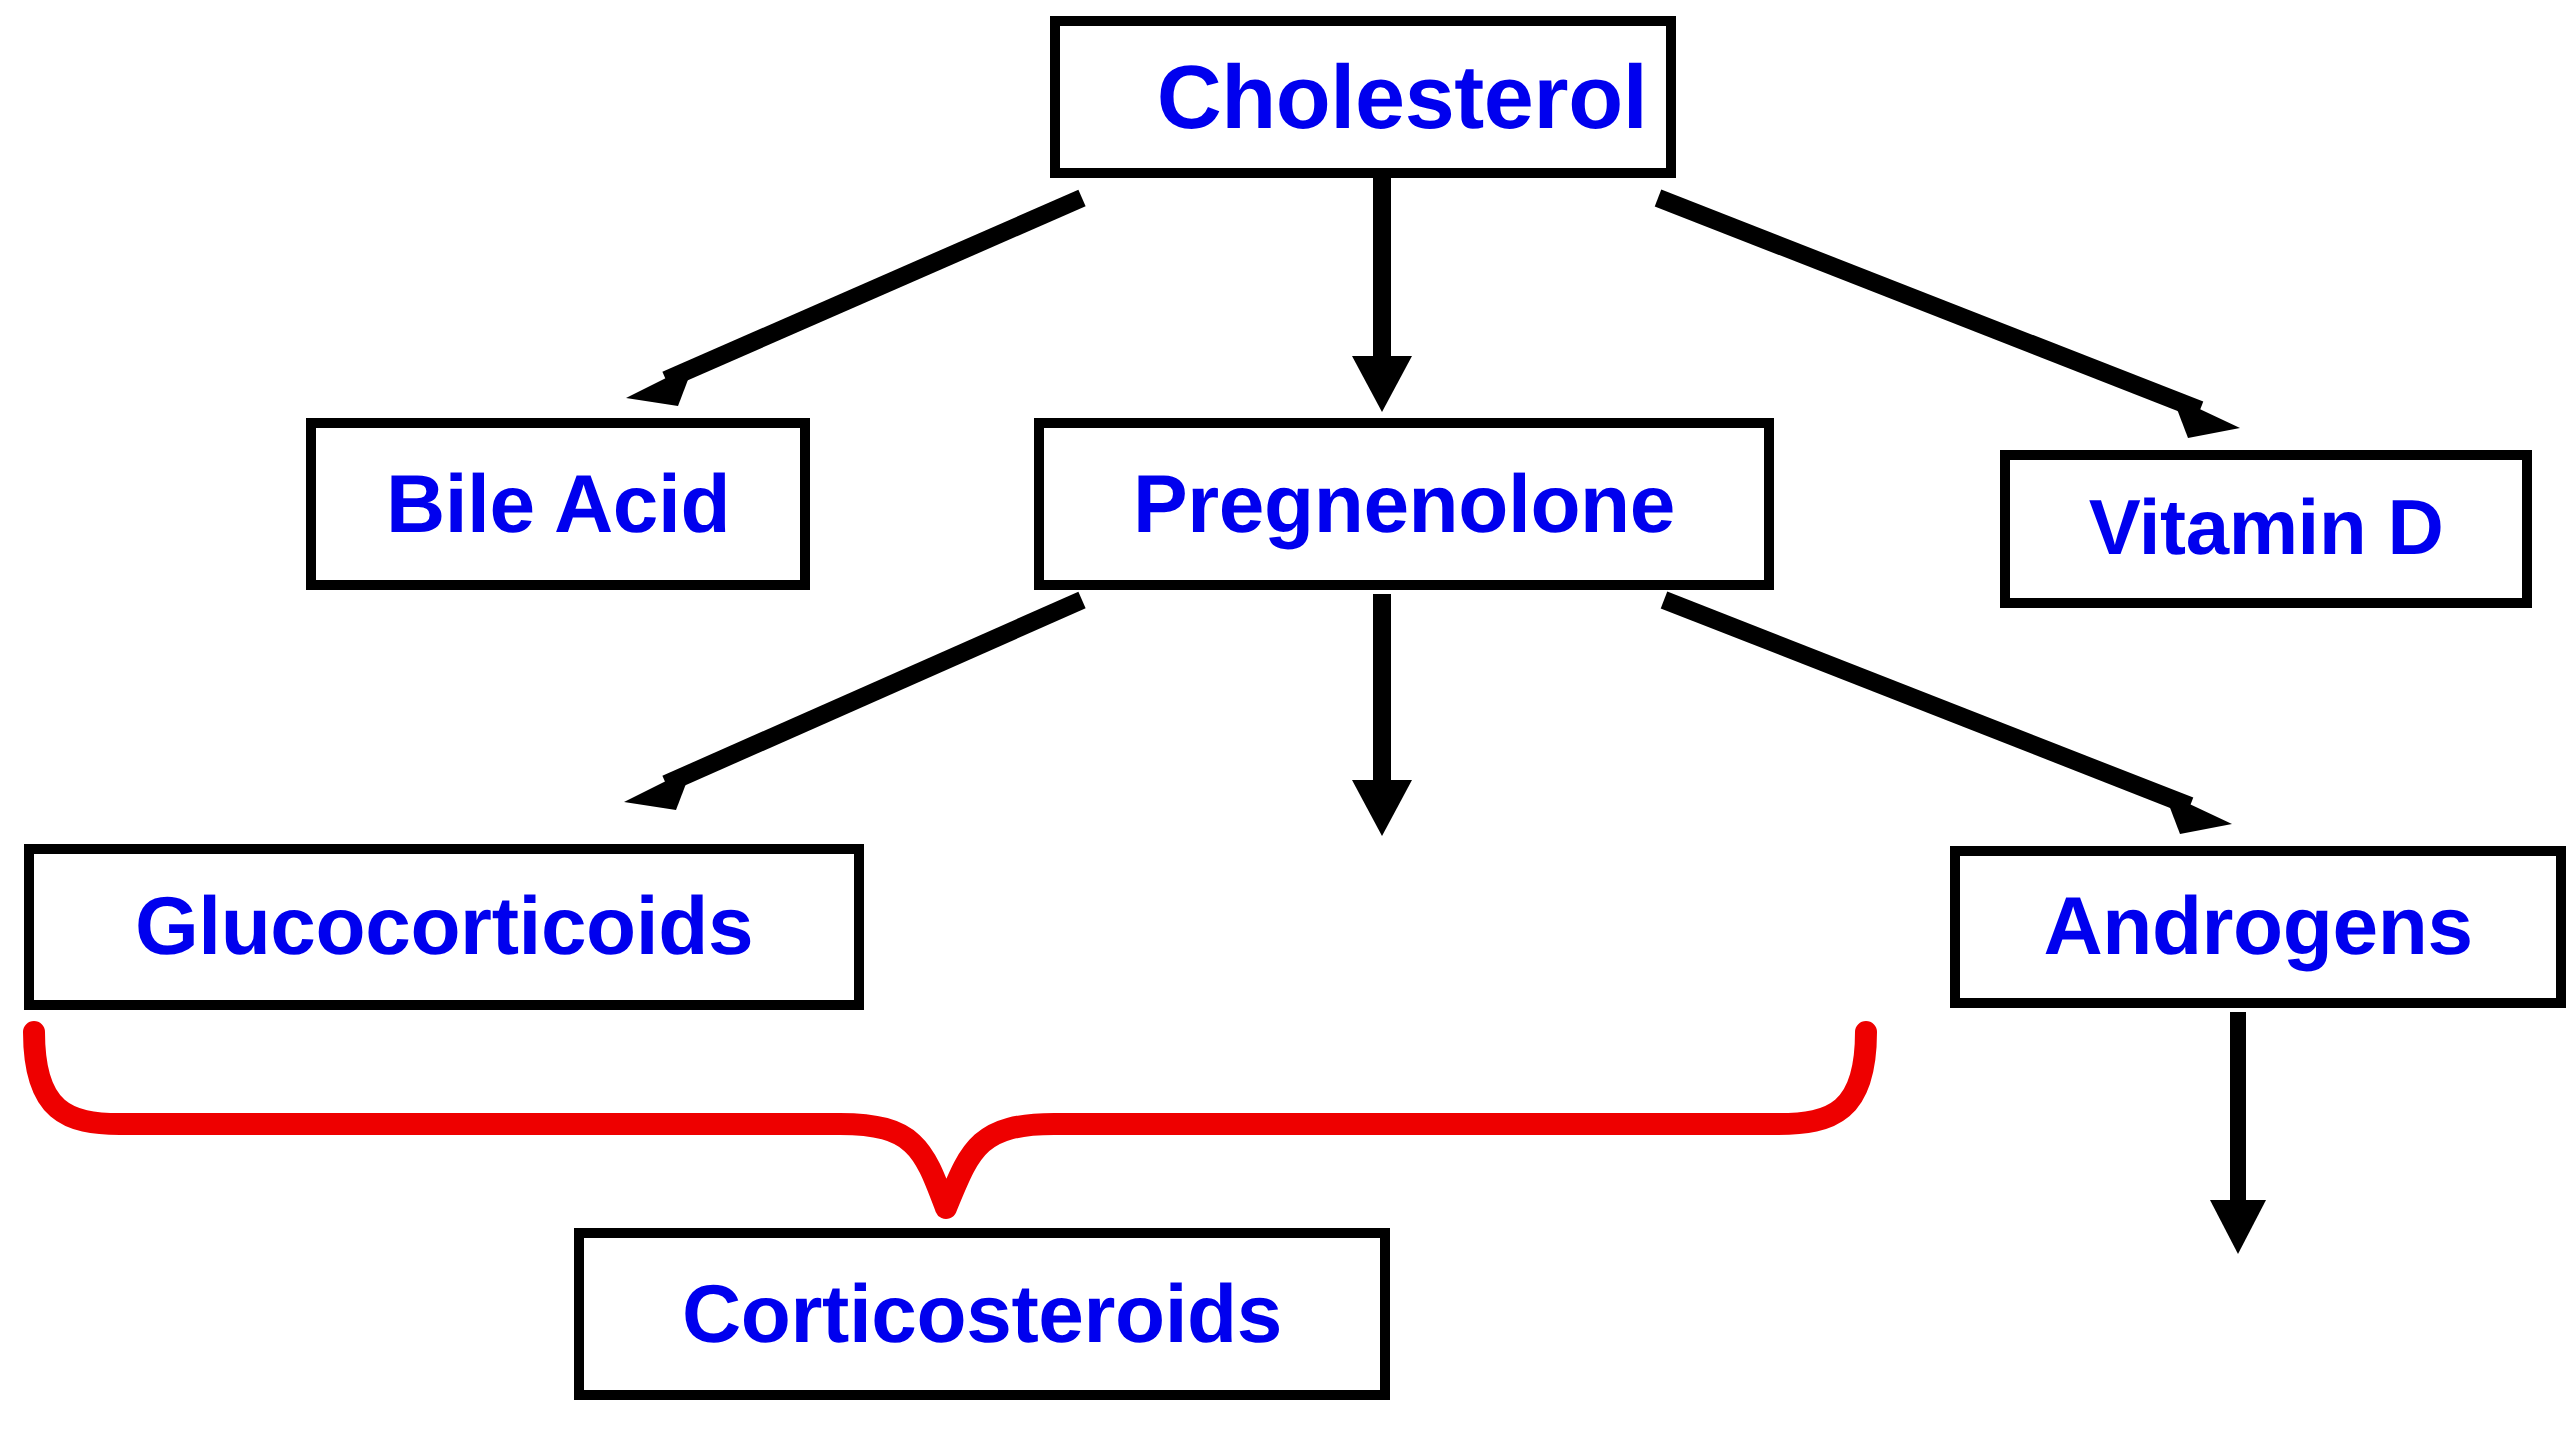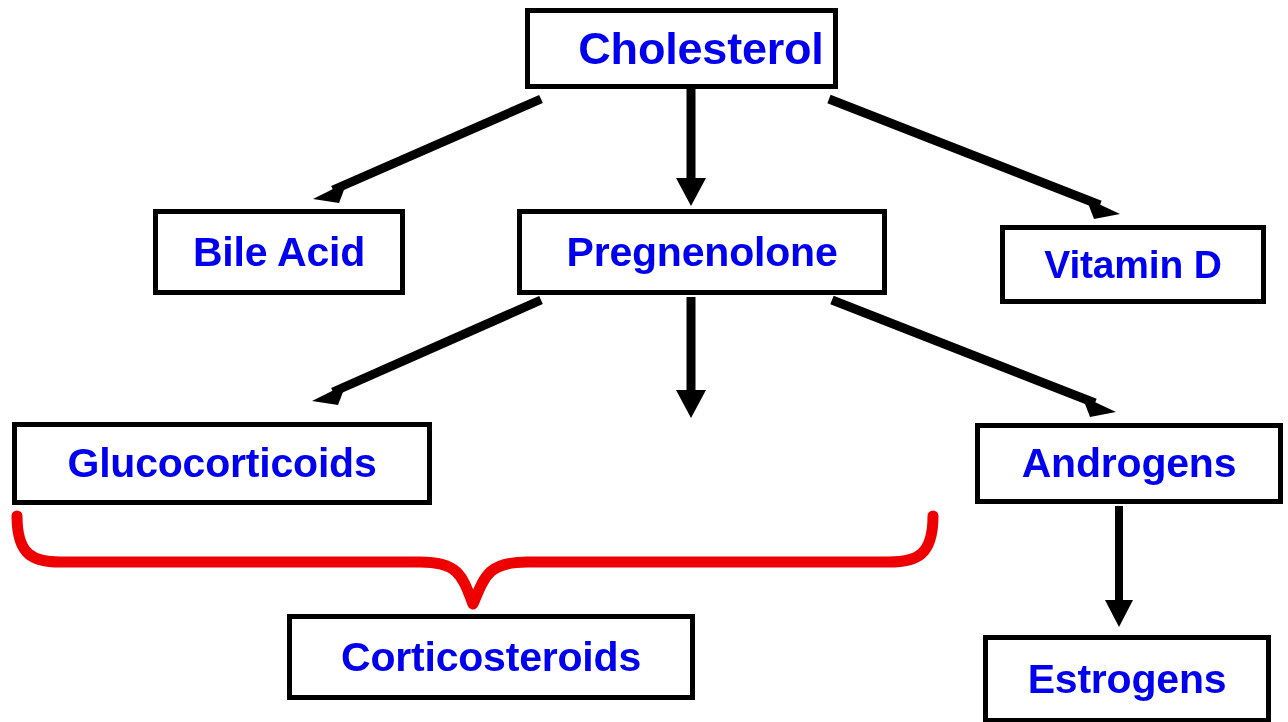--- a/index.html
+++ b/index.html
@@ -148,17 +148,14 @@
 
 
   <div class="node" id="node-corticosteroids">
     <span class="node-label">Corticosteroids</span>
   </div>
 
   <div class="node" id="node-androgens">
     <span class="node-label">Androgens</span>
   </div>
 
-  <div class="node" id="node-estrogens">
-    <span class="node-label">Estrogens</span>
-  </div>
 
 </div>
 
 </body></html>

